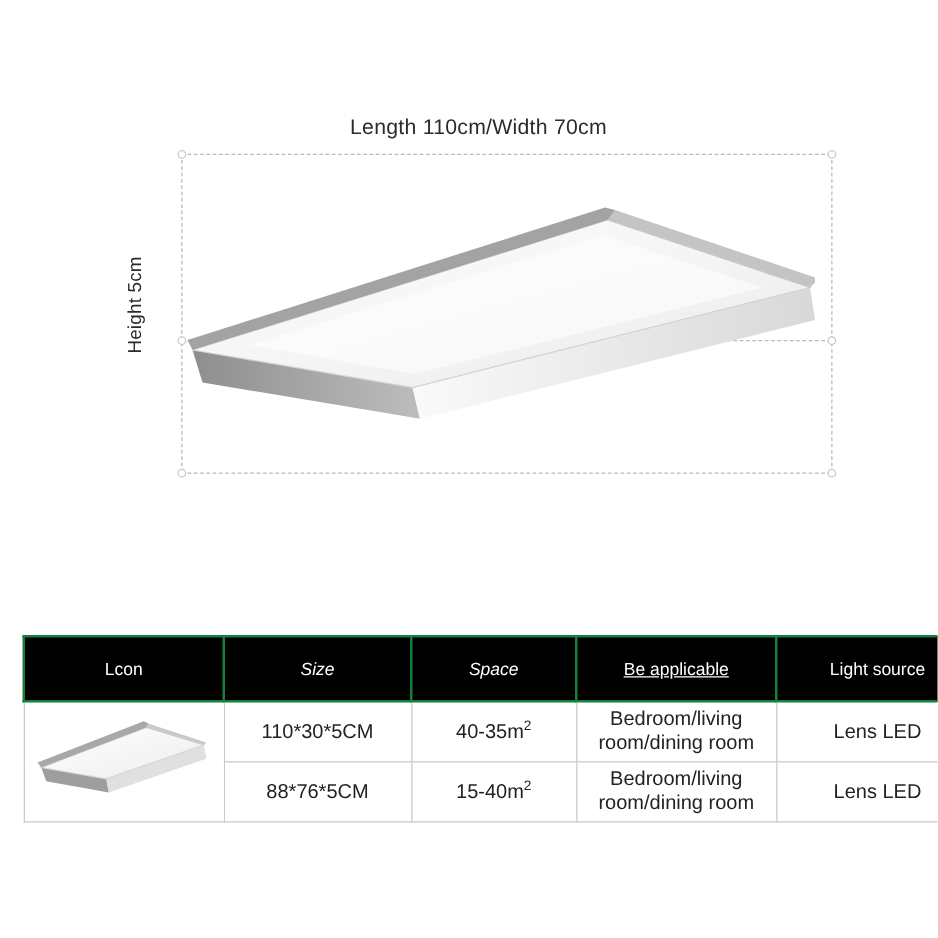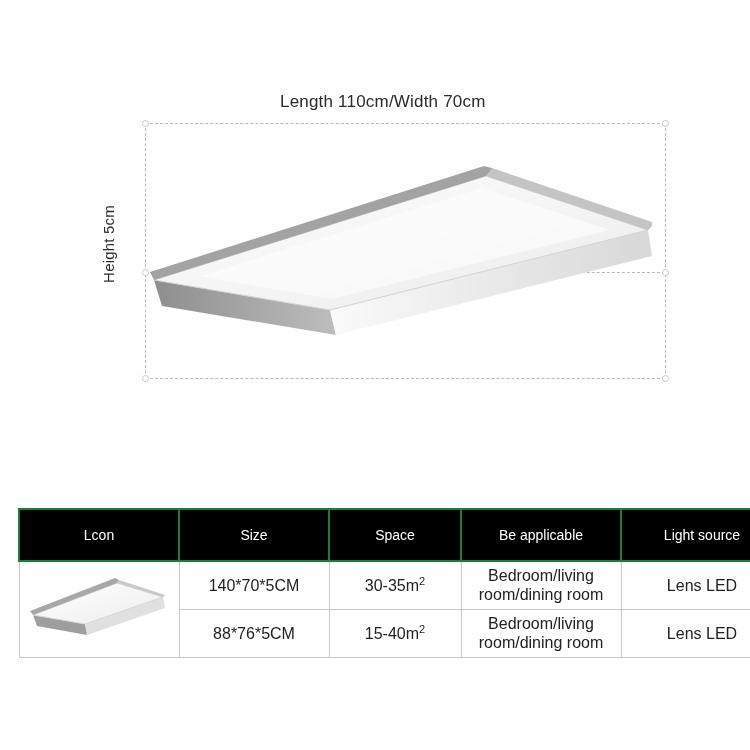--- a/index.html
+++ b/index.html
@@ -113,23 +113,23 @@
   }
   .icon-cell {
     padding: 0;
     position: relative;
   }
   .unit-sup {
     font-size: 11px;
     vertical-align: super;
   }
   .col-icon { width: 150px; }
-  .col-size { width: 140px; }
-  .col-space { width: 122px; }
-  .col-app   { width: 150px; }
+  .col-size { width: 140px; font-style: italic; }
+  .col-space { width: 122px; font-style: italic; }
+  .col-app   { width: 150px; text-decoration: underline; }
   .col-src   { width: 152px; }
 </style>
 </head>
 <body>
 
 <div id="diagram">
 
   <div class="dim-label" id="length-label">Length 110cm/Width 70cm</div>
 
   <div class="dim-label" id="height-label">Height 5cm</div>
@@ -201,23 +201,23 @@
               <stop offset="100%" stop-color="#ededed"></stop>
             </linearGradient>
           </defs>
           <path d="M8,50 L12,61 L62,70 L60,59 Z" fill="#9e9e9e"></path>
           <path d="M60,59 L62,70 L140,43 L138,32 Z" fill="#e0e0e0"></path>
           <path d="M8,50 L60,59 L138,32 L92,18 Z" fill="url(#tTop)" stroke="#d6d6d6" stroke-width="1"></path>
           <path d="M8,50 L92,18 L94,15 L90,13 L5,46 Z" fill="#a8a8a8"></path>
           <path d="M92,18 L138,32 L140,30 L94,15 Z" fill="#c9c9c9"></path>
         </svg>
       </td>
-      <td>140*70*5CM</td>
+      <td>110*30*5CM</td>
       <td>
-        <span>30-35</span><span>m</span><span class="unit-sup">2</span>
+        <span>40-35</span><span>m</span><span class="unit-sup">2</span>
       </td>
       <td class="cell-multiline">
         <div>Bedroom/living</div>
         <div>room/dining room</div>
       </td>
       <td>Lens LED</td>
     </tr>
     <tr>
       <td>88*76*5CM</td>
       <td>

